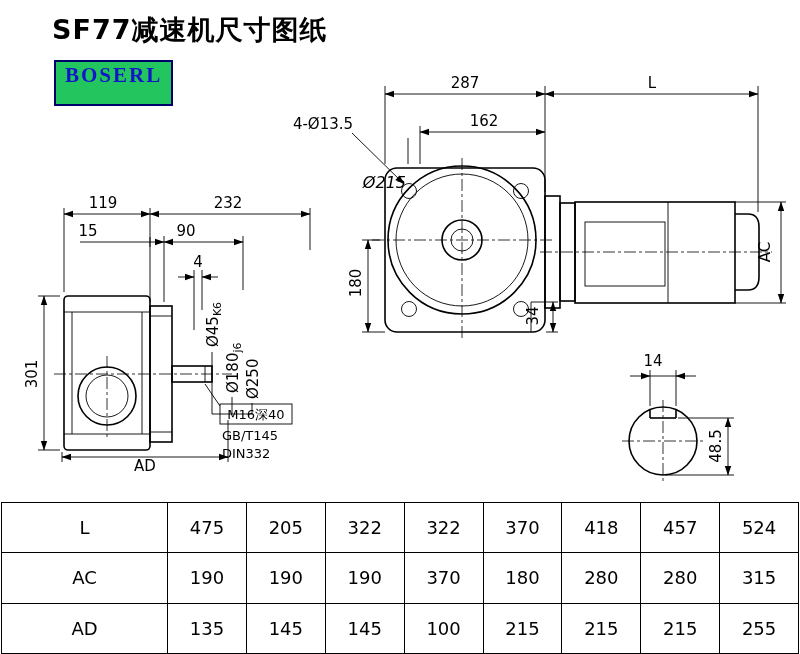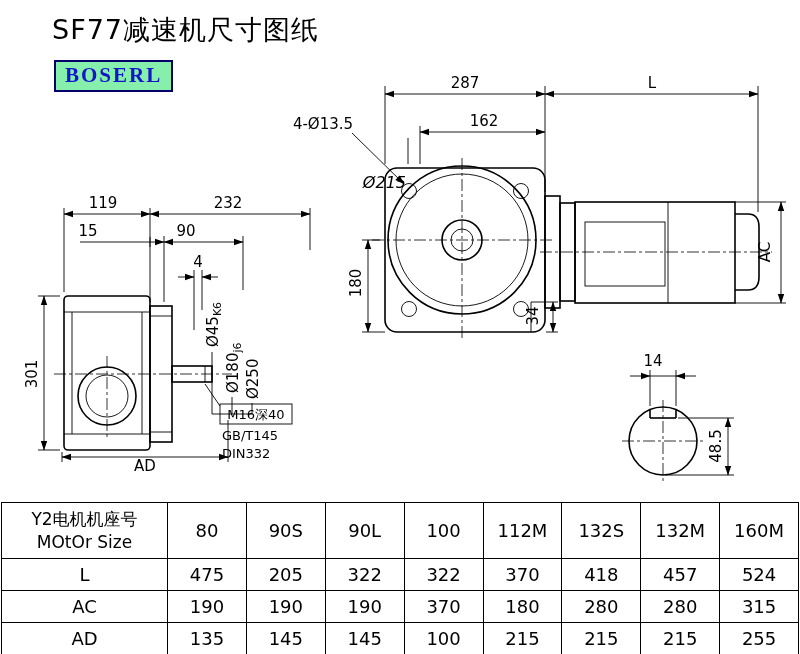--- a/index.html
+++ b/index.html
@@ -1,23 +1,23 @@
 <!DOCTYPE html>
 <html><head>
 <meta charset="utf-8">
 <style>
   html,body { margin:0; padding:0; background:#fff; }
   .page { position:relative; width:800px; height:654px; background:#fff; overflow:hidden;
           font-family:"DejaVu Sans", sans-serif; color:#000; }
 
-  .title { position:absolute; left:52px; top:12px; font-size:27px; font-weight:normal;
+  .title { position:absolute; left:52px; top:12px; font-size:27px; font-weight:bold;
            letter-spacing:1px; white-space:nowrap; }
   .logo  { position:absolute; left:54px; top:60px; display:inline-block;
-           border:2px solid #00006a; color:#1414c8; padding:1px 9px 2px 9px;
-           font:bold 21px "Liberation Serif", serif; letter-spacing:2px; background:#86efac; }
+           border:2px solid #00006a; color:#1414c8; padding:1px 9px 16px 9px;
+           font:bold 21px "Liberation Serif", serif; letter-spacing:2px; background:#22c55e; }
 
   svg.drawing { position:absolute; left:0; top:0; }
   .ol  { stroke:#000; stroke-width:1.6; fill:none; }
   .tn  { stroke:#000; stroke-width:0.9; fill:none; }
   .dim { stroke:#000; stroke-width:0.9; fill:none; }
   .cl  { stroke:#000; stroke-width:0.8; fill:none; stroke-dasharray:12 3 3 3; }
   .dt  { font:15px "DejaVu Sans", sans-serif; fill:#000; }
   .dts { font:13px "DejaVu Sans", sans-serif; fill:#000; }
   .dti { font:italic 16px "DejaVu Sans", sans-serif; fill:#000; }
   .sub { font-size:11px; }
@@ -215,34 +215,20 @@
         <col>
         <col>
         <col>
         <col>
         <col>
         <col>
         <col>
         <col>
       </colgroup>
     <tbody>
-      <tr class="r-head">
-        <td class="hd">
-          <div>Y2电机机座号</div>
-          <div>MOtOr Size</div>
-        </td>
-        <td>80</td>
-        <td>90S</td>
-        <td>90L</td>
-        <td>100</td>
-        <td>112M</td>
-        <td>132S</td>
-        <td>132M</td>
-        <td>160M</td>
-      </tr>
       <tr class="r-data">
         <td>L</td>
         <td>475</td>
         <td>205</td>
         <td>322</td>
         <td>322</td>
         <td>370</td>
         <td>418</td>
         <td>457</td>
         <td>524</td>

